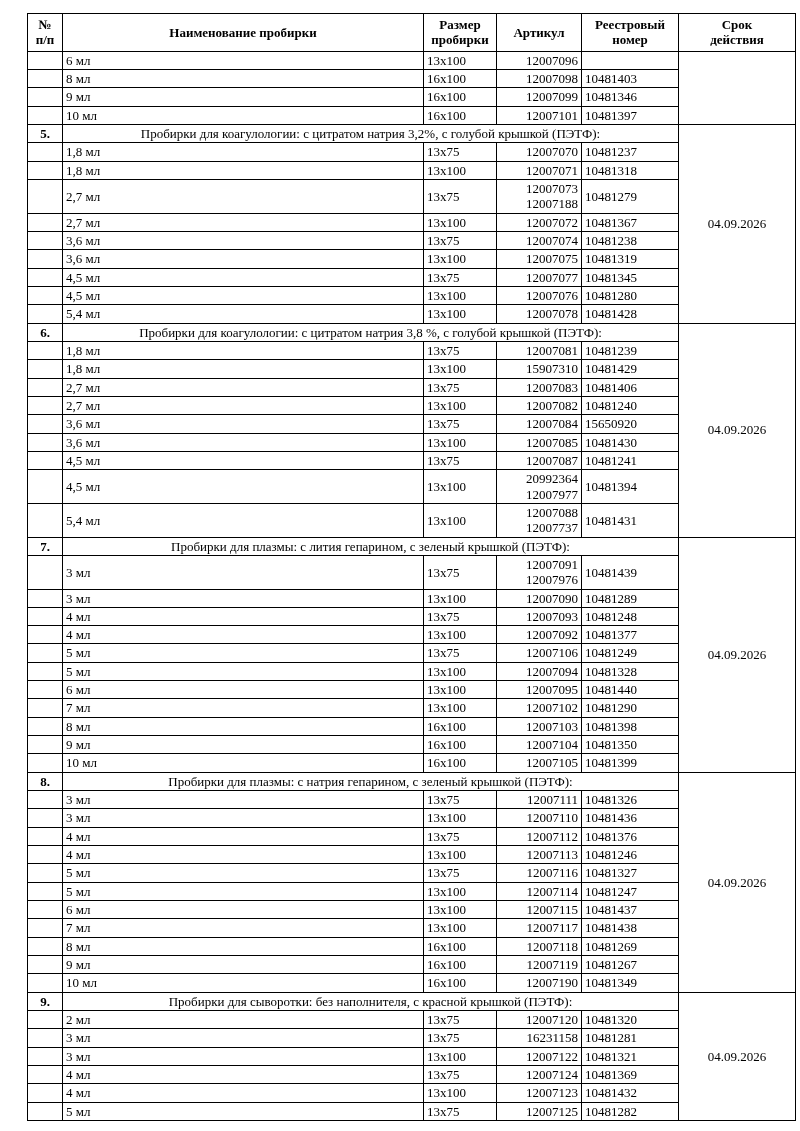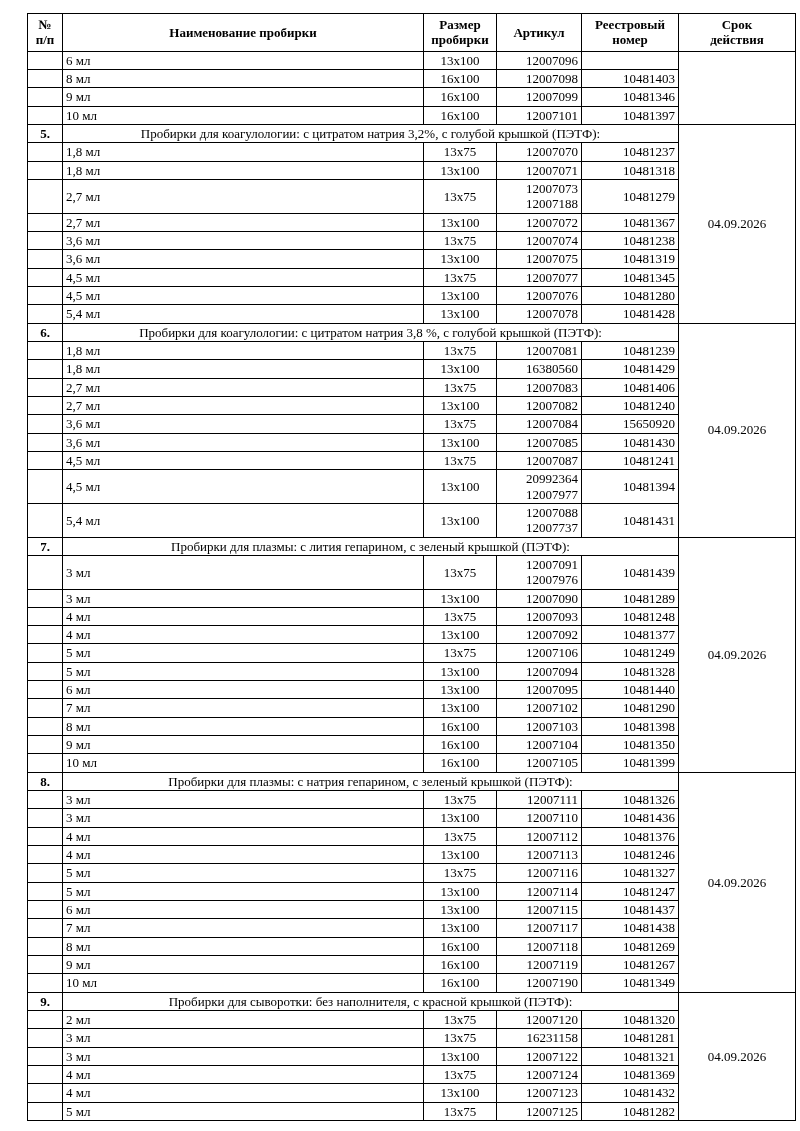--- a/index.html
+++ b/index.html
@@ -27,23 +27,23 @@
     overflow: hidden;
   }
   .doc-table th {
     font-weight: bold;
     text-align: center;
     white-space: pre-line;
     padding: 3px 2px;
   }
   .col-num      { width: 30px;  text-align: center; }
   .col-name     { width: 356px; text-align: left; padding-left: 5px; }
-  .col-size     { width: 68px;  text-align: center; }
+  .col-size     { width: 68px;  text-align: left; }
   .col-article  { width: 80px;  text-align: right; }
-  .col-registry { width: 92px;  text-align: right; }
+  .col-registry { width: 92px;  text-align: left; }
   .col-expiry   { width: 112px; text-align: center; vertical-align: middle; }
   td.section-num   { font-weight: bold; text-align: center; }
   td.section-title { font-weight: normal; text-align: center; }
 </style>
 </head>
 <body>
 
 <div class="page">
   <table class="doc-table">
     <thead>
@@ -197,21 +197,21 @@
           <td class="col-article">
             <div>12007081</div>
           </td>
           <td class="col-registry">10481239</td>
         </tr>
         <tr>
           <td class="col-num"></td>
           <td class="col-name">1,8 мл</td>
           <td class="col-size">13x100</td>
           <td class="col-article">
-            <div>16380560</div>
+            <div>15907310</div>
           </td>
           <td class="col-registry">10481429</td>
         </tr>
         <tr>
           <td class="col-num"></td>
           <td class="col-name">2,7 мл</td>
           <td class="col-size">13x75</td>
           <td class="col-article">
             <div>12007083</div>
           </td>

